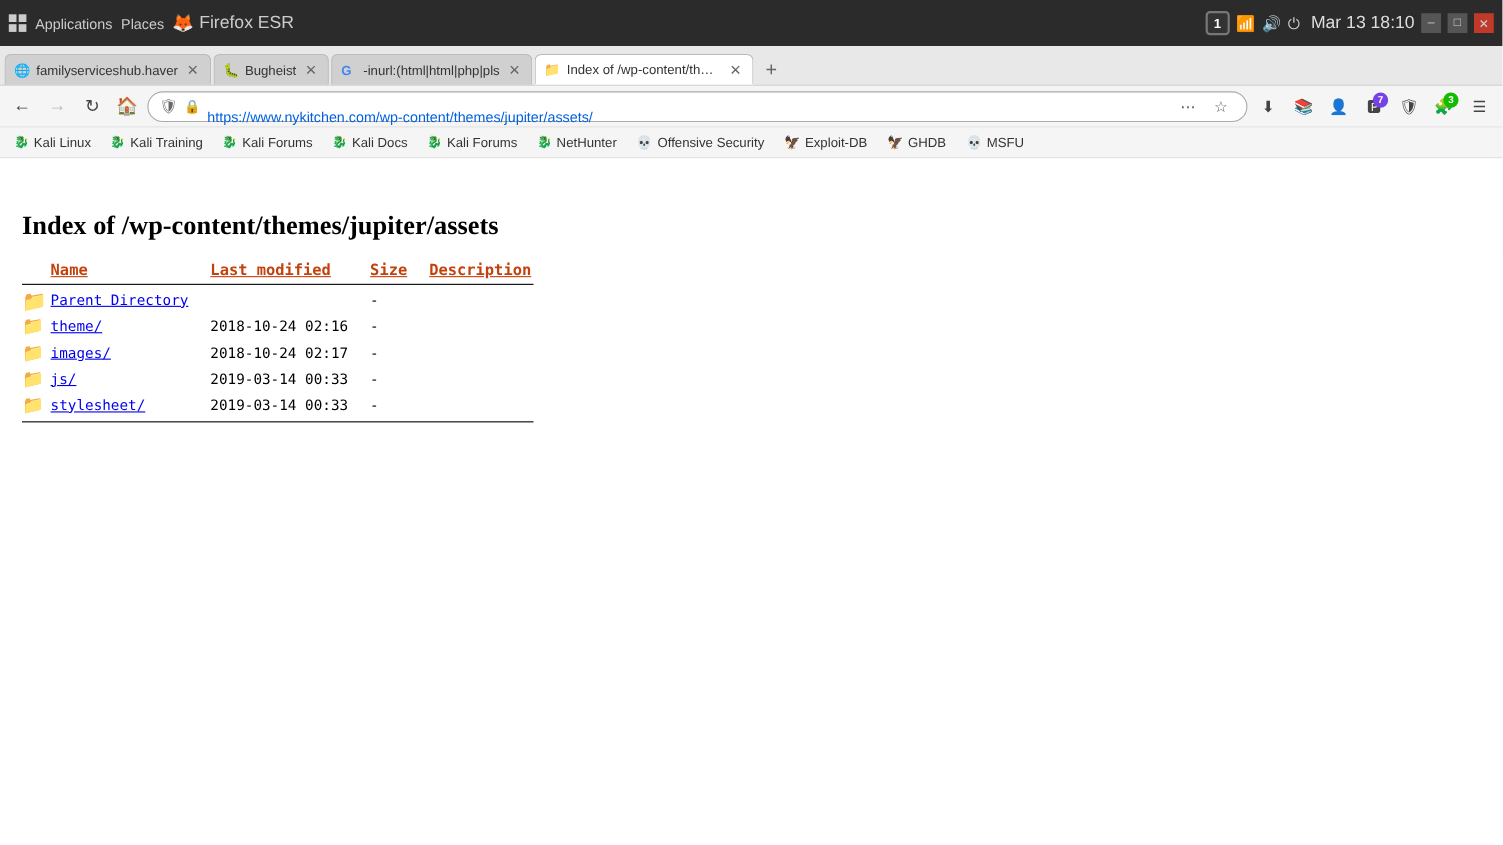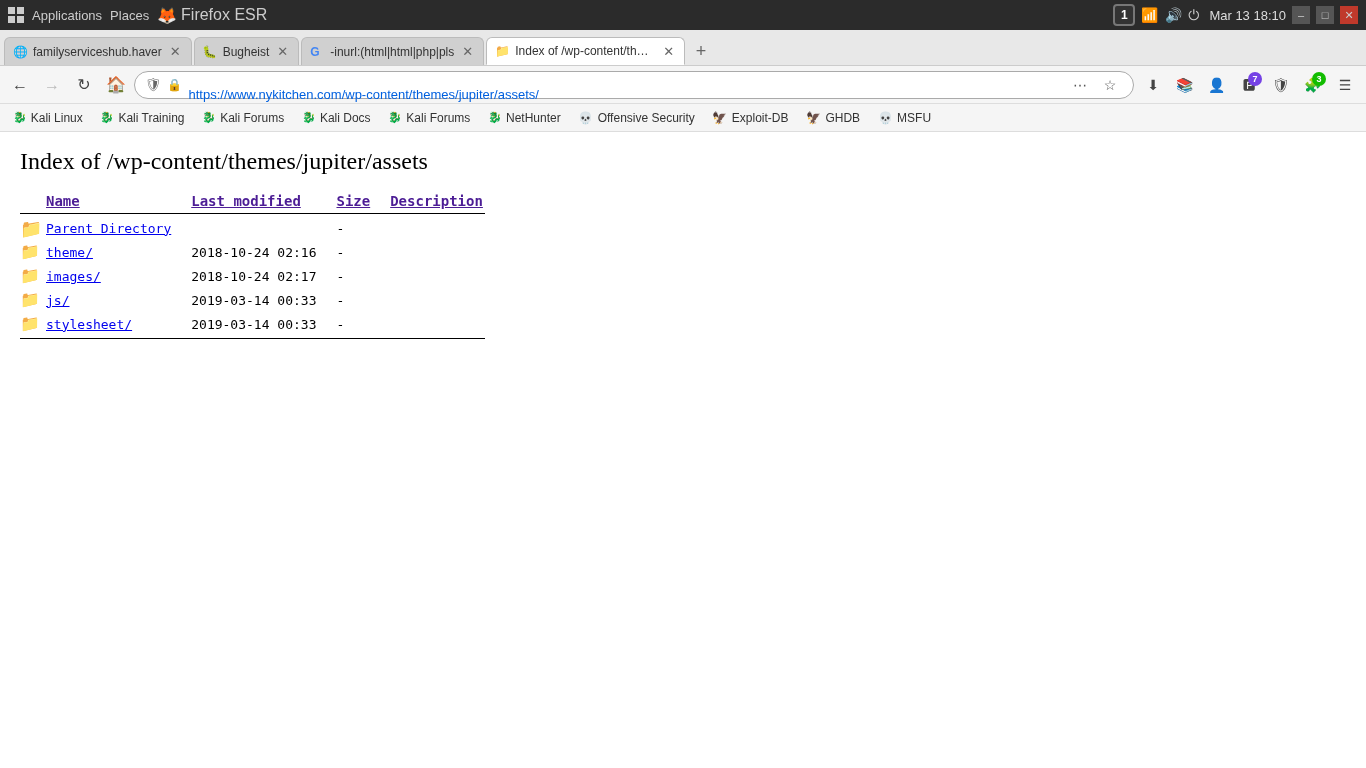--- a/index.html
+++ b/index.html
@@ -1,20 +1,20 @@
 <!DOCTYPE html>
 <html><head>
   <meta charset="utf-8">
   <style>
     * { margin: 0; padding: 0; box-sizing: border-box; }
     body { font-family: Arial, sans-serif; font-size: 14px; background: #f0f0f0; }
 
     
     .titlebar {
-      height: 30px;
+      height: 42px;
       background: #2b2b2b;
       display: flex;
       align-items: center;
       padding: 0 8px;
       color: #ccc;
       font-size: 13px;
     }
     .titlebar-left {
       display: flex;
       align-items: center;
@@ -252,37 +252,38 @@
 
     
     .page-content {
       flex: 1;
       background: #fff;
       padding: 16px 20px;
       overflow: auto;
     }
     .page-title {
       font-size: 24px;
-      font-weight: normal;
+      font-weight: bold;
       color: #000;
       margin-bottom: 16px;
       font-family: serif;
+      margin-top: 33px;
     }
     .dir-table {
       border-collapse: collapse;
       font-family: monospace;
       font-size: 13px;
     }
     .dir-table th {
       text-align: left;
       padding: 2px 20px 2px 0;
       font-size: 14px;
     }
     .dir-table th a {
-      color: #4c1d95;
+      color: #c2410c;
       text-decoration: underline;
       cursor: pointer;
     }
     .dir-table td {
       padding: 2px 20px 2px 0;
       vertical-align: middle;
     }
     .dir-table td a {
       color: #00e;
       text-decoration: underline;
@@ -315,21 +316,21 @@
     <span style="display:flex;align-items:center;gap:4px">
       <span style="font-size:16px;">🦊</span>
       <span style="font-size:16px;">Firefox ESR</span>
     </span>
   </div>
   <div class="titlebar-right">
     <div class="workspace-badge">1</div>
     <span style="font-size:14px;">📶</span>
     <span style="font-size:14px;">🔊</span>
     <span style="font-size:14px;color:#ccc;">⏻</span>
-    <span style="font-size:13px;color:#ddd;margin-left:4px;">Mar 13  18:10</span>
+    <span style="font-size:16px;color:#ddd;margin-left:4px;">Mar 13  18:10</span>
     <button class="wm-btn">–</button>
     <button class="wm-btn">□</button>
     <button class="wm-btn" style="background:#c0392b;">✕</button>
   </div>
 </div>
 
 <div class="browser-window">
 
   <div class="tab-bar">
     <div class="tab">

